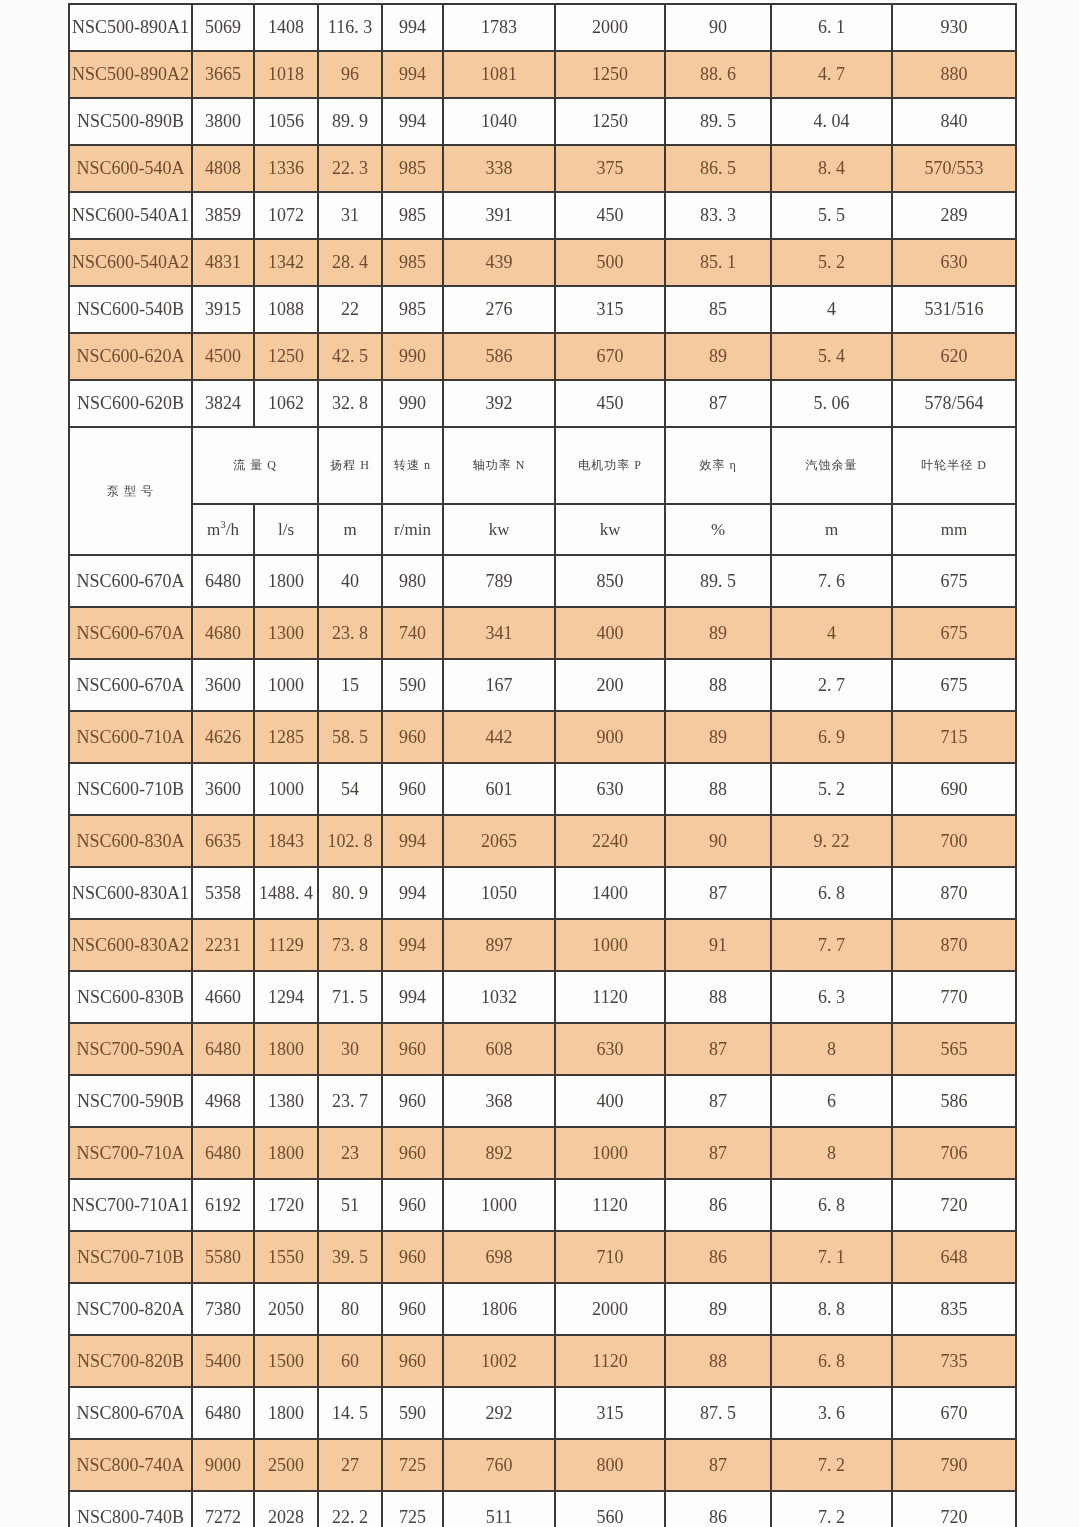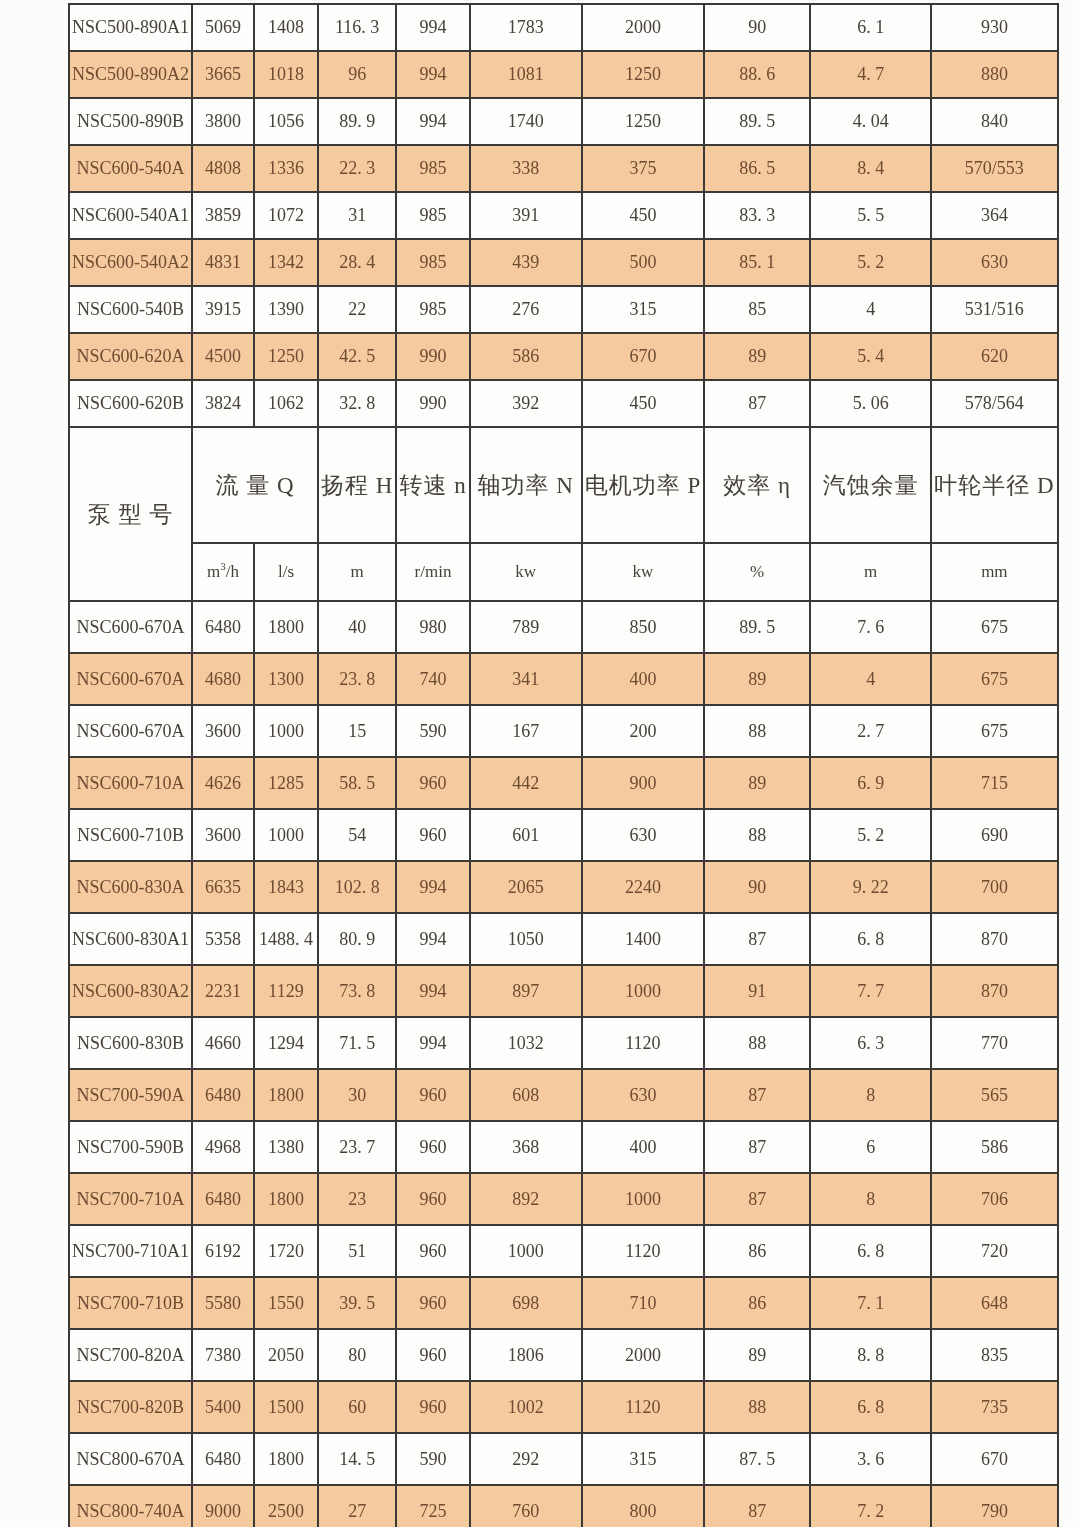--- a/index.html
+++ b/index.html
@@ -29,27 +29,27 @@
     font-size: 18px;
     white-space: nowrap;
   }
   tbody.sec tr.alt td {
     background: #f5ca9f;
     color: #6e4c31;
   }
   tbody.sec-top tr { height: 47px; }
   tbody.sec-bottom tr { height: 52px; }
   tr.hdr-labels th {
-    height: 116px;
-    font-size: 23px;
+    height: 77px;
+    font-size: 12px;
     font-weight: normal;
     letter-spacing: 1px;
   }
   tr.hdr-units th {
-    height: 58px;
+    height: 51px;
     font-size: 17px;
     font-weight: normal;
   }
   tr.hdr-units th sup { font-size: 11px; line-height: 0; }
   td.model-cell { font-size: 17px; }
 </style>
 </head>
 <body>
 
 <div>
@@ -91,21 +91,21 @@
           <td>88. 6</td>
           <td>4. 7</td>
           <td>880</td>
         </tr>
         <tr>
           <td class="model-cell">NSC500-890B</td>
           <td>3800</td>
           <td>1056</td>
           <td>89. 9</td>
           <td>994</td>
-          <td>1740</td>
+          <td>1040</td>
           <td>1250</td>
           <td>89. 5</td>
           <td>4. 04</td>
           <td>840</td>
         </tr>
         <tr class="alt">
           <td class="model-cell">NSC600-540A</td>
           <td>4808</td>
           <td>1336</td>
           <td>22. 3</td>
@@ -119,38 +119,38 @@
         <tr>
           <td class="model-cell">NSC600-540A1</td>
           <td>3859</td>
           <td>1072</td>
           <td>31</td>
           <td>985</td>
           <td>391</td>
           <td>450</td>
           <td>83. 3</td>
           <td>5. 5</td>
-          <td>364</td>
+          <td>289</td>
         </tr>
         <tr class="alt">
           <td class="model-cell">NSC600-540A2</td>
           <td>4831</td>
           <td>1342</td>
           <td>28. 4</td>
           <td>985</td>
           <td>439</td>
           <td>500</td>
           <td>85. 1</td>
           <td>5. 2</td>
           <td>630</td>
         </tr>
         <tr>
           <td class="model-cell">NSC600-540B</td>
           <td>3915</td>
-          <td>1390</td>
+          <td>1088</td>
           <td>22</td>
           <td>985</td>
           <td>276</td>
           <td>315</td>
           <td>85</td>
           <td>4</td>
           <td>531/516</td>
         </tr>
         <tr class="alt">
           <td class="model-cell">NSC600-620A</td>

